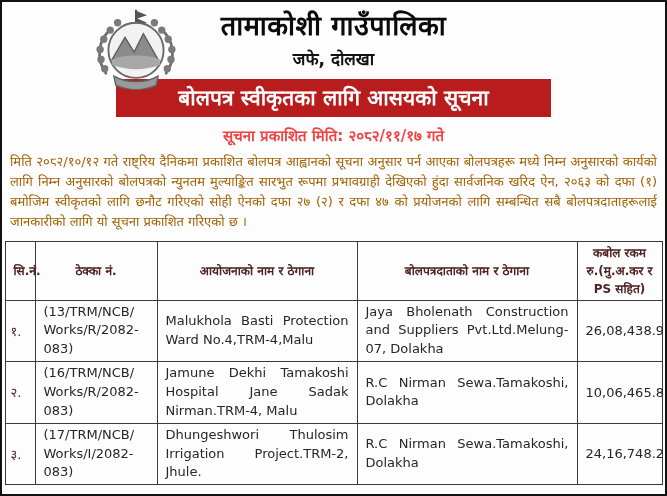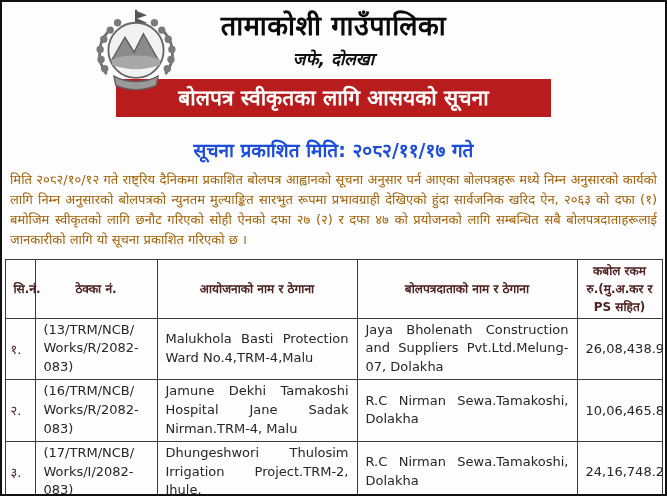--- a/index.html
+++ b/index.html
@@ -35,41 +35,40 @@
     margin-top: 8px;
     font-size: 19px;
     font-weight: bold;
     color: #111;
   }
   .org-address {
     margin-top: 6px;
     font-size: 17px;
     font-weight: bold;
     color: #111;
-    font-style: italic;
   }
 
   .banner {
     margin: 9px auto 0 auto;
     width: 435px;
     background: #b91c1c;
     color: #ffffff;
     font-size: 21px;
     font-weight: bold;
     text-align: center;
     padding: 4px 6px 6px 6px;
   }
 
   
   .pub-date {
-    margin-top: 20px;
+    margin-top: 8px;
     text-align: center;
-    font-size: 19px;
-    font-weight: bold;
-    color: #1d4ed8;
+    font-size: 15px;
+    font-weight: bold;
+    color: #ef4444;
   }
 
   .body-text {
     margin: 7px 8px 0 8px;
     font-size: 13px;
     line-height: 1.55;
     text-align: justify;
     color: #a16207;
   }
 

